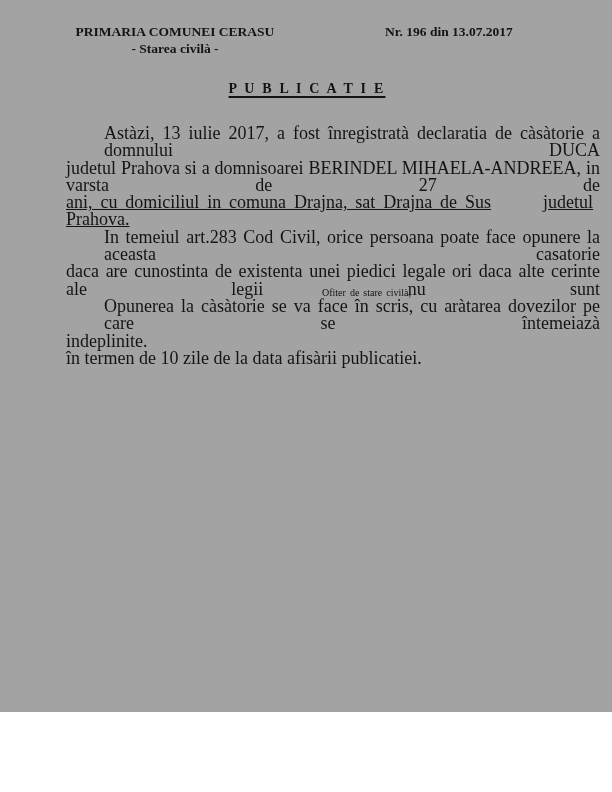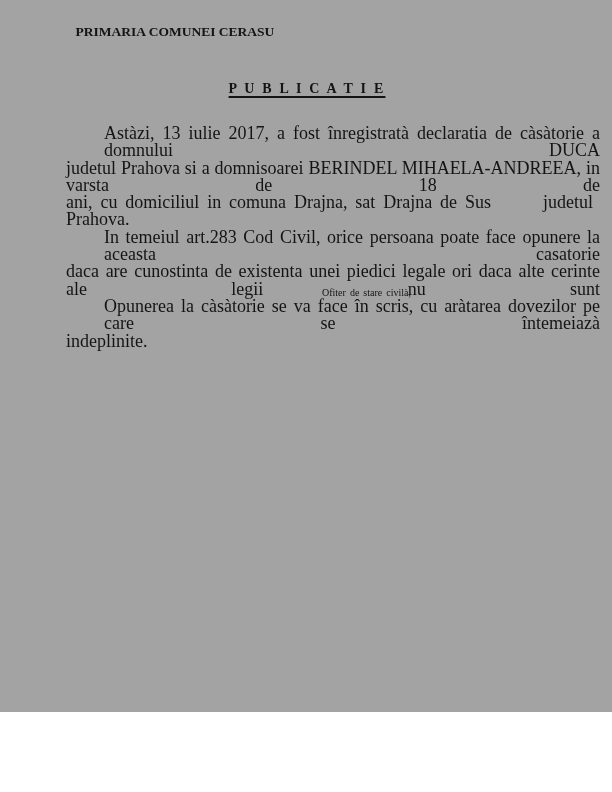--- a/index.html
+++ b/index.html
@@ -33,45 +33,48 @@
     text-underline-offset:3px;
   }
   .body-text {
     position:absolute; left:66px; top:125px; width:534px;
     font-size:18px; line-height:17.3px;
   }
   .line { min-height:17.3px; }
   .just { text-align:justify; text-align-last:justify; }
   .indent { padding-left:38px; }
   .ws2 { word-spacing:2.2px; }
-  .line4 { word-spacing:3.4px; }
+  .line4 { word-spacing:3.4px;text-decoration:underline; }
   .redact-gap { display:inline-block; width:52px; height:1px; vertical-align:baseline; }
   .signature {
     position:absolute; left:322px; top:287px;
     font-size:10px; word-spacing:1.5px;
     white-space:nowrap;
   }
 </style>
 </head>
 <body>
 
 <div class="page">
 
   <div class="org-block">
     <div class="org-name">PRIMARIA COMUNEI CERASU</div>
+    <div class="org-department">- Starea civilà -</div>
   </div>
 
+  <div class="doc-number">Nr. 196 din 13.07.2017</div>
 
   <div class="doc-title">P U B L I C A T I E</div>
 
   <div class="body-text">
     <div class="line just indent">Astàzi, 13 iulie 2017, a fost înregistratà declaratia de càsàtorie a domnului DUCA</div>
-    <div class="line just">judetul Prahova si a domnisoarei BERINDEL MIHAELA-ANDREEA, in varsta de 18 de</div>
+    <div class="line just">judetul Prahova si a domnisoarei BERINDEL MIHAELA-ANDREEA, in varsta de 27 de</div>
     <div class="line line4"><span>ani, cu domiciliul in comuna Drajna, sat Drajna de Sus</span><span class="redact-gap"></span><span>judetul Prahova.</span></div>
     <div class="line just indent">In temeiul art.283 Cod Civil, orice persoana poate face opunere la aceasta casatorie</div>
     <div class="line just">daca are cunostinta de existenta unei piedici legale ori daca alte cerinte ale legii nu sunt</div>
     <div class="line just indent">Opunerea la càsàtorie se va face în scris, cu aràtarea dovezilor pe care se întemeiazà</div>
     <div class="line">indeplinite.</div>
+    <div class="line">în termen de 10 zile de la data afisàrii publicatiei.</div>
   </div>
 
   <div class="signature">Ofiter de stare civilà,</div>
 
 </div>
 
 </body></html>

